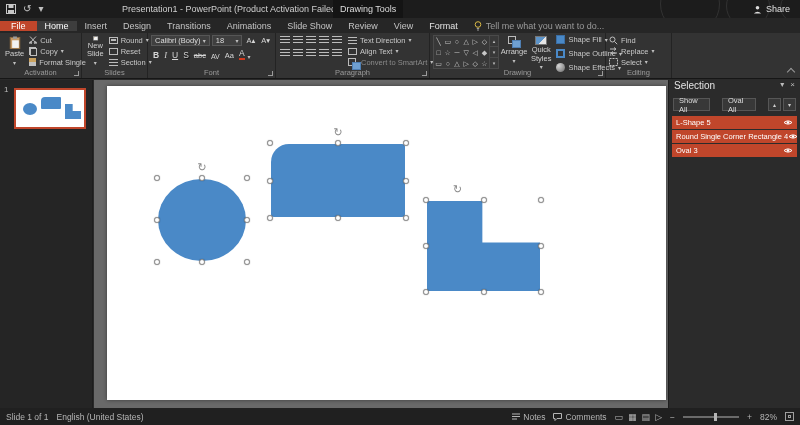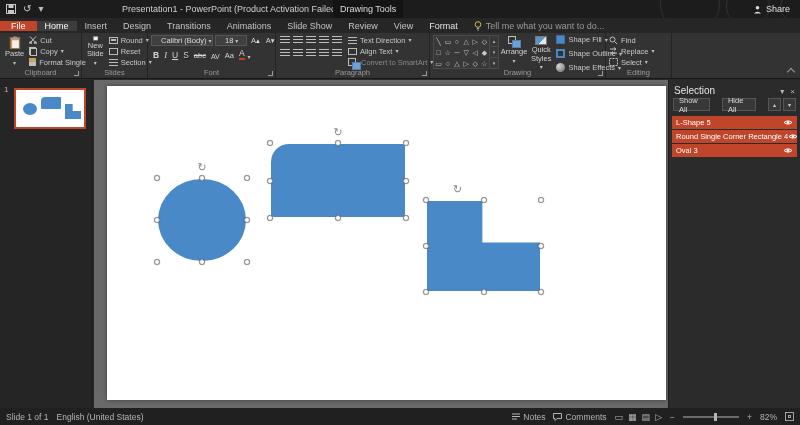--- a/index.html
+++ b/index.html
@@ -52,21 +52,21 @@
   .ic-section{width:9px;height:7px;background:repeating-linear-gradient(to bottom,#bbb 0 1px,transparent 1px 3px)}
   .ic-lines{width:10px;height:8px;background:repeating-linear-gradient(to bottom,#bdbdbd 0 1px,transparent 1px 3px)}
   .ic-arrange{position:relative;width:12px;height:11px}
   .ic-arrange::before{content:"";position:absolute;left:0;top:0;width:6px;height:6px;border:1px solid #bbb;background:#333}
   .ic-arrange::after{content:"";position:absolute;left:4px;top:4px;width:7px;height:6px;border:1px solid #4f7fb3;background:#6fa0d2}
   .ic-qs{width:12px;height:9px;border:1px solid #777;background:linear-gradient(135deg,#5d94c9 0 55%,#e6e6e6 55%)}
   .ic-fill{width:9px;height:9px;background:#4A89C7;border:1px solid #3a6ea5}
   .ic-outline{width:9px;height:9px;border:2px solid #4A89C7}
   .ic-effects{width:9px;height:9px;border-radius:50%;background:radial-gradient(circle at 30% 30%,#d6d6d6,#6a6a6a)}
   .combo{background:#3f3f3f;border:1px solid #565656;color:#ddd;font-size:7.5px;height:11px;
-         display:inline-flex;align-items:center;justify-content:space-between;padding:0 9px;gap:2px;white-space:nowrap}
+         display:inline-flex;align-items:center;justify-content:space-between;padding:0 3px;gap:2px;white-space:nowrap}
   .fbtn{font-size:8.5px;color:#d6d6d6;padding:0 2px;display:inline-flex;align-items:flex-end;gap:1px;line-height:1}
   .fb-b{font-weight:bold}.fb-i{font-style:italic;font-family:"Liberation Serif",serif}
   .fb-u{text-decoration:underline}.fb-s{text-shadow:1px 1px 1px #000}
   .fb-abc{text-decoration:line-through;font-size:7.5px}
   .fcolor{position:relative;padding-bottom:2px}
   .fcolor .bar{position:absolute;left:2px;right:2px;bottom:0;height:2px;background:#d23b1e}
   .pic{width:12px;height:10px;display:flex;align-items:center;justify-content:center}
   .pbtn{display:flex;align-items:center;gap:3px;font-size:7.5px;color:#c9c9c9;height:10px;white-space:nowrap}
   .pbtn.dim{color:#8a8a8a}
   .gallery{width:66px;height:34px;border:1px solid #4a4a4a;background:#383838;display:flex;flex:none}
@@ -95,21 +95,21 @@
   .sh-rrect{border-radius:18px 3px 3px 3px}
   .sh-l{clip-path:polygon(0 0,49% 0,49% 46%,100% 46%,100% 100%,0 100%)}
   .h{position:absolute;width:6px;height:6px;border-radius:50%;background:#fff;border:1px solid #8f8f8f;box-shadow:0 0 1px rgba(0,0,0,.5)}
   .h.tl{left:-4px;top:-4px}.h.tm{left:50%;margin-left:-3px;top:-4px}.h.tr{right:-4px;top:-4px}
   .h.ml{left:-4px;top:50%;margin-top:-3px}.h.mr{right:-4px;top:50%;margin-top:-3px}
   .h.bl{left:-4px;bottom:-4px}.h.bm{left:50%;margin-left:-3px;bottom:-4px}.h.br{right:-4px;bottom:-4px}
   .rotate{position:absolute;top:-17px;left:50%;transform:translateX(-50%);color:#8a8a8a;font-size:11px;line-height:1}
 
   
   .selpane{position:absolute;right:0;top:80px;width:132px;bottom:17px;background:#2b2b2b;border-left:1px solid #1d1d1d}
-  .sp-head{display:flex;align-items:flex-end;height:16px;padding:0 5px;font-size:10px;color:#e4e4e4}
+  .sp-head{display:flex;align-items:flex-start;height:16px;padding:0 5px;font-size:10px;color:#e4e4e4}
   .sp-head .sp-ic{margin-left:auto;display:flex;gap:6px;font-size:8px;color:#bbb}
   .sp-tools{display:flex;align-items:flex-start;gap:12px;padding:2px 4px 4px}
   .sp-btn{background:#383838;border:1px solid #565656;color:#ddd;font-size:7.5px;height:13px;padding:0 5px;display:flex;align-items:center}
   .sp-arrows{margin-left:auto;display:flex;gap:2px}
   .sp-arrow{width:13px;height:13px;border:1px solid #565656;background:#383838;color:#ccc;font-size:6px;
             display:flex;align-items:center;justify-content:center}
   .sp-item{display:flex;align-items:center;height:13px;background:#C0462B;color:#fff;margin:1px 3px;
            padding:0 4px;font-size:7.5px;white-space:nowrap;overflow:hidden}
   .sp-item svg{margin-left:auto;flex:none}
 
@@ -212,21 +212,21 @@
             <span class="ic ic-copy"></span>
             <span>Copy</span>
             <span class="dd">▾</span>
           </div>
           <div class="smallbtn">
             <span class="ic ic-brush"></span>
             <span>Format Single</span>
           </div>
         </div>
       </div>
-      <div class="g-label">Clipboard</div>
+      <div class="g-label">Activation</div>
       <span class="launcher"></span>
     </div>
 
     <div class="group g-slides">
       <div class="g-body">
         <div class="bigbtn">
           <svg width="13" height="12" viewBox="0 0 13 12">
               <rect x="1.5" y="1.5" width="11" height="9" fill="#f4f4f4" stroke="#999"></rect>
               <path d="M3 3 L5 4 L3 5 Z" fill="#e2a33d"></path>
             </svg>
@@ -501,21 +501,21 @@
   <div class="selpane">
     <div class="sp-head">
       <span>Selection</span>
       <span class="sp-ic">
         <span>▾</span>
         <span>×</span>
       </span>
     </div>
     <div class="sp-tools">
       <span class="sp-btn">Show All</span>
-      <span class="sp-btn">Hide All</span>
+      <span class="sp-btn">Oval All</span>
       <span class="sp-arrows">
         <span class="sp-arrow">▴</span>
         <span class="sp-arrow">▾</span>
       </span>
     </div>
     <div class="sp-item">
       <span>L-Shape 5</span>
       <svg width="10" height="7" viewBox="0 0 10 7">
           <path d="M1 3.5 Q5 0.3 9 3.5 Q5 6.7 1 3.5 Z" fill="none" stroke="#fff"></path>
           <circle cx="5" cy="3.5" r="1.2" fill="#fff"></circle>

